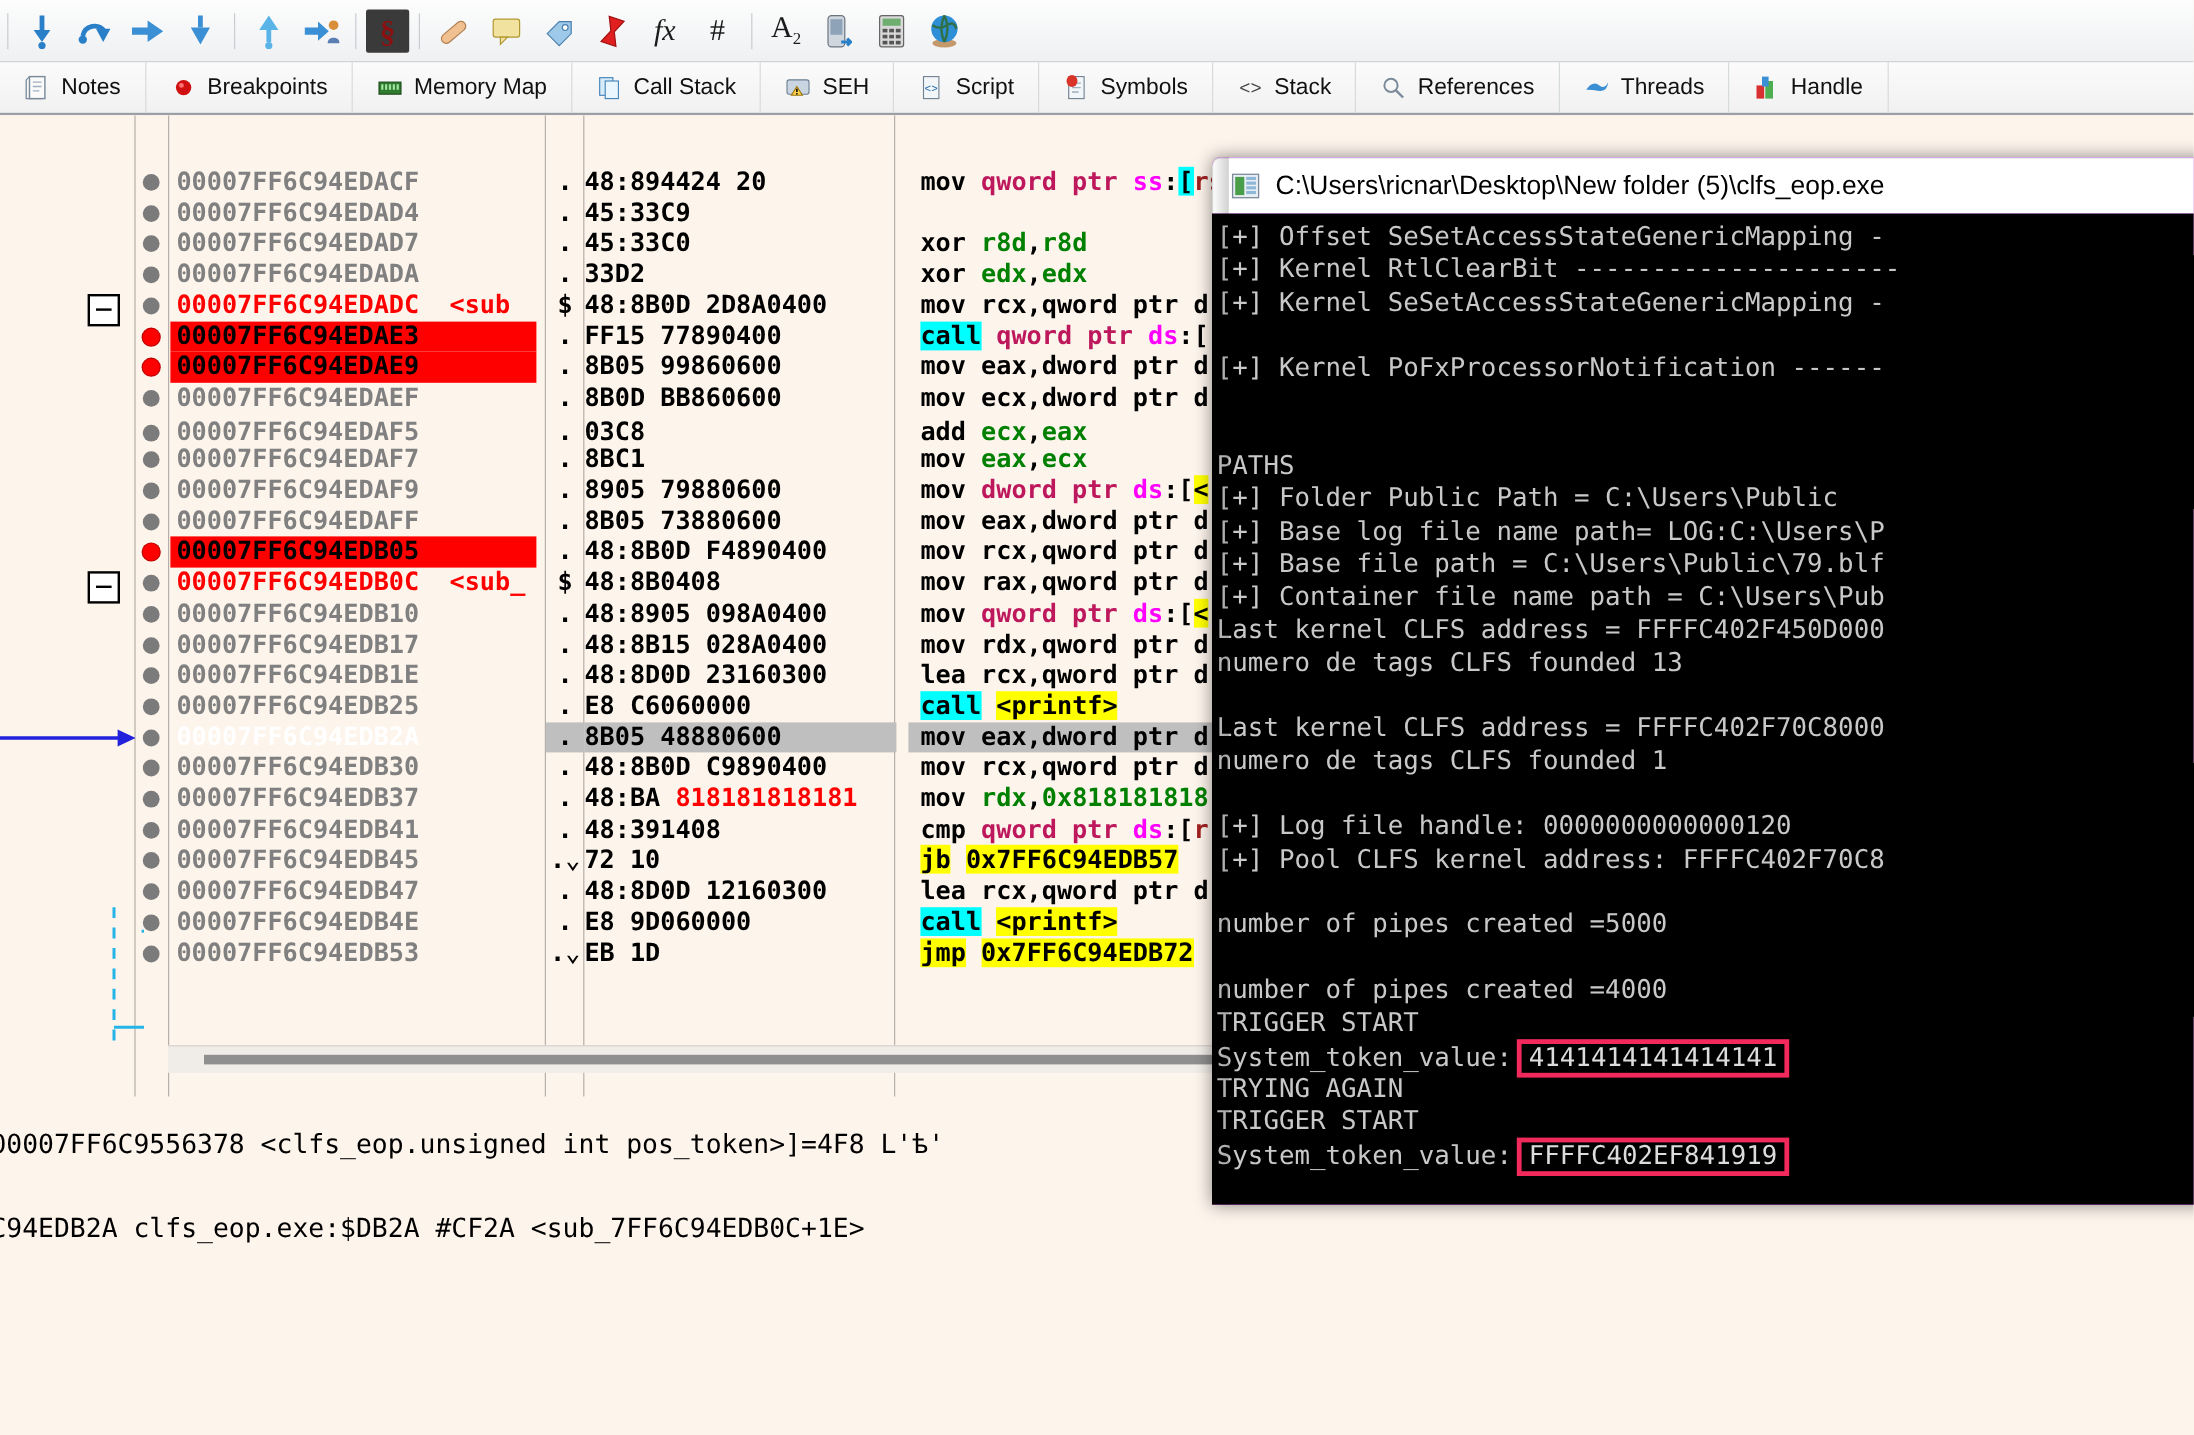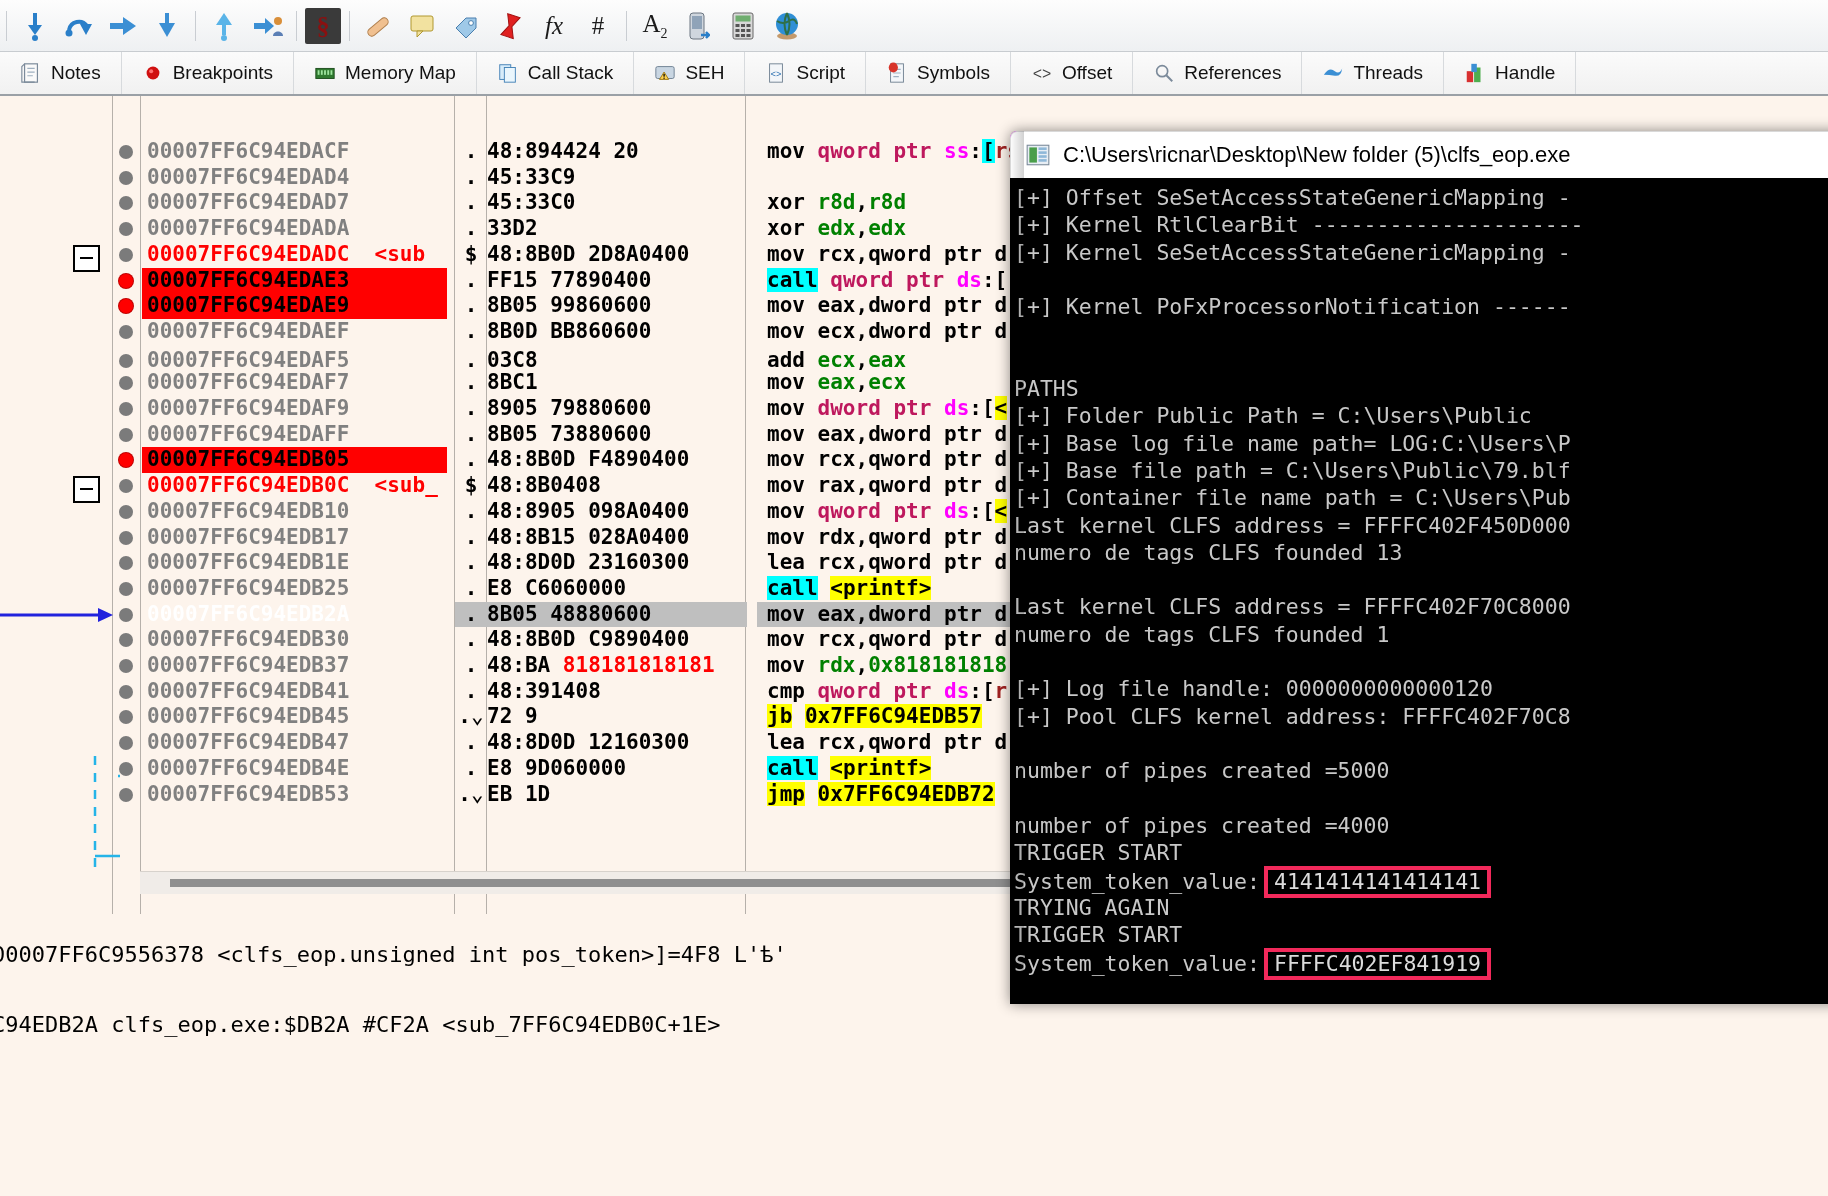--- a/index.html
+++ b/index.html
@@ -329,21 +329,21 @@
           <path d="M8 8h8M8 12h8M8 16h6"></path>
         </g>
       <ellipse cx="8" cy="6" rx="5" ry="5.5" fill="#d8342a"></ellipse>
     </svg>
     <span>Symbols</span>
   </div>
   <div class="tab">
     <svg class="ticon" viewBox="0 0 24 24">
       <text x="12" y="18" font-size="17" text-anchor="middle" fill="#444" font-family="Liberation Mono, monospace">&lt;&gt;</text>
     </svg>
-    <span>Offset</span>
+    <span>Stack</span>
   </div>
   <div class="tab">
     <svg class="ticon" viewBox="0 0 24 24">
       <circle cx="10" cy="10" r="6" fill="none" stroke="#7b8a9a" stroke-width="1.8"></circle>
       <path d="M14.5 14.5 L21 21" stroke="#7b8a9a" stroke-width="2.2"></path>
     </svg>
     <span>References</span>
   </div>
   <div class="tab">
     <svg class="ticon" viewBox="0 0 24 24">
@@ -393,21 +393,21 @@
       <div class="row " style="top: 385.5px;"><div class="c-fold"></div><div class="c-bp"><div class="dot"></div></div><div class="c-addr">00007FF6C94EDB17</div><div class="c-mark">.</div><div class="c-hex">48:8B15 028A0400</div><div class="c-dis">mov rdx,qword ptr d</div></div>
       <div class="row " style="top: 411.2px;"><div class="c-fold"></div><div class="c-bp"><div class="dot"></div></div><div class="c-addr">00007FF6C94EDB1E</div><div class="c-mark">.</div><div class="c-hex">48:8D0D 23160300</div><div class="c-dis">lea rcx,qword ptr d</div></div>
       <div class="row " style="top: 436.9px;"><div class="c-fold"></div><div class="c-bp"><div class="dot"></div></div><div class="c-addr">00007FF6C94EDB25</div><div class="c-mark">.</div><div class="c-hex">E8 C6060000</div><div class="c-dis"><span class="hl-cy">call</span> <span class="hl-ye">&lt;printf&gt;</span></div></div>
       <div class="row cur sel" style="top: 462.6px;"><div class="c-fold"><svg width="113" height="26" style="position: absolute; left: 0px; top: 0px;">
             <path d="M0 13 L100 13" stroke="#2222dd" stroke-width="3"></path>
             <path d="M98 6 L113 13 L98 20 Z" fill="#2222dd"></path>
           </svg></div><div class="c-bp"><div class="dot"></div></div><div class="c-addr">00007FF6C94EDB2A</div><div class="c-mark">.</div><div class="c-hex">8B05 48880600</div><div class="c-dis">mov eax,dword ptr d</div></div>
       <div class="row " style="top: 488.3px;"><div class="c-fold"></div><div class="c-bp"><div class="dot"></div></div><div class="c-addr">00007FF6C94EDB30</div><div class="c-mark">.</div><div class="c-hex">48:8B0D C9890400</div><div class="c-dis">mov rcx,qword ptr d</div></div>
       <div class="row " style="top: 514px;"><div class="c-fold"></div><div class="c-bp"><div class="dot"></div></div><div class="c-addr">00007FF6C94EDB37</div><div class="c-mark">.</div><div class="c-hex">48:BA <span class="red">818181818181</span></div><div class="c-dis">mov <span class="reg">rdx</span>,<span class="reg">0x818181818</span></div></div>
       <div class="row " style="top: 539.7px;"><div class="c-fold"></div><div class="c-bp"><div class="dot"></div></div><div class="c-addr">00007FF6C94EDB41</div><div class="c-mark">.</div><div class="c-hex">48:391408</div><div class="c-dis">cmp <span class="sz">qword ptr </span><span class="seg">ds</span>:[<span class="rsp">r</span></div></div>
-      <div class="row " style="top: 565.4px;"><div class="c-fold"></div><div class="c-bp"><div class="dot"></div></div><div class="c-addr">00007FF6C94EDB45</div><div class="c-mark">.⌄</div><div class="c-hex">72 9</div><div class="c-dis"><span class="hl-ye">jb</span> <span class="hl-ye">0x7FF6C94EDB57</span></div></div>
+      <div class="row " style="top: 565.4px;"><div class="c-fold"></div><div class="c-bp"><div class="dot"></div></div><div class="c-addr">00007FF6C94EDB45</div><div class="c-mark">.⌄</div><div class="c-hex">72 10</div><div class="c-dis"><span class="hl-ye">jb</span> <span class="hl-ye">0x7FF6C94EDB57</span></div></div>
       <div class="row " style="top: 591.1px;"><div class="c-fold"></div><div class="c-bp"><div class="dot"></div></div><div class="c-addr">00007FF6C94EDB47</div><div class="c-mark">.</div><div class="c-hex">48:8D0D 12160300</div><div class="c-dis">lea rcx,qword ptr d</div></div>
       <div class="row " style="top: 616.8px;"><div class="c-fold"></div><div class="c-bp"><div class="dot"></div></div><div class="c-addr">00007FF6C94EDB4E</div><div class="c-mark">.</div><div class="c-hex">E8 9D060000</div><div class="c-dis"><span class="hl-cy">call</span> <span class="hl-ye">&lt;printf&gt;</span></div></div>
       <div class="row " style="top: 642.5px;"><div class="c-fold"></div><div class="c-bp"><div class="dot"></div></div><div class="c-addr">00007FF6C94EDB53</div><div class="c-mark">.⌄</div><div class="c-hex">EB 1D</div><div class="c-dis"><span class="hl-ye">jmp</span> <span class="hl-ye">0x7FF6C94EDB72</span></div></div>
     </div>
 
   <div id="hscroll">
     <div class="thumb"></div>
   </div>
 </div>
 

